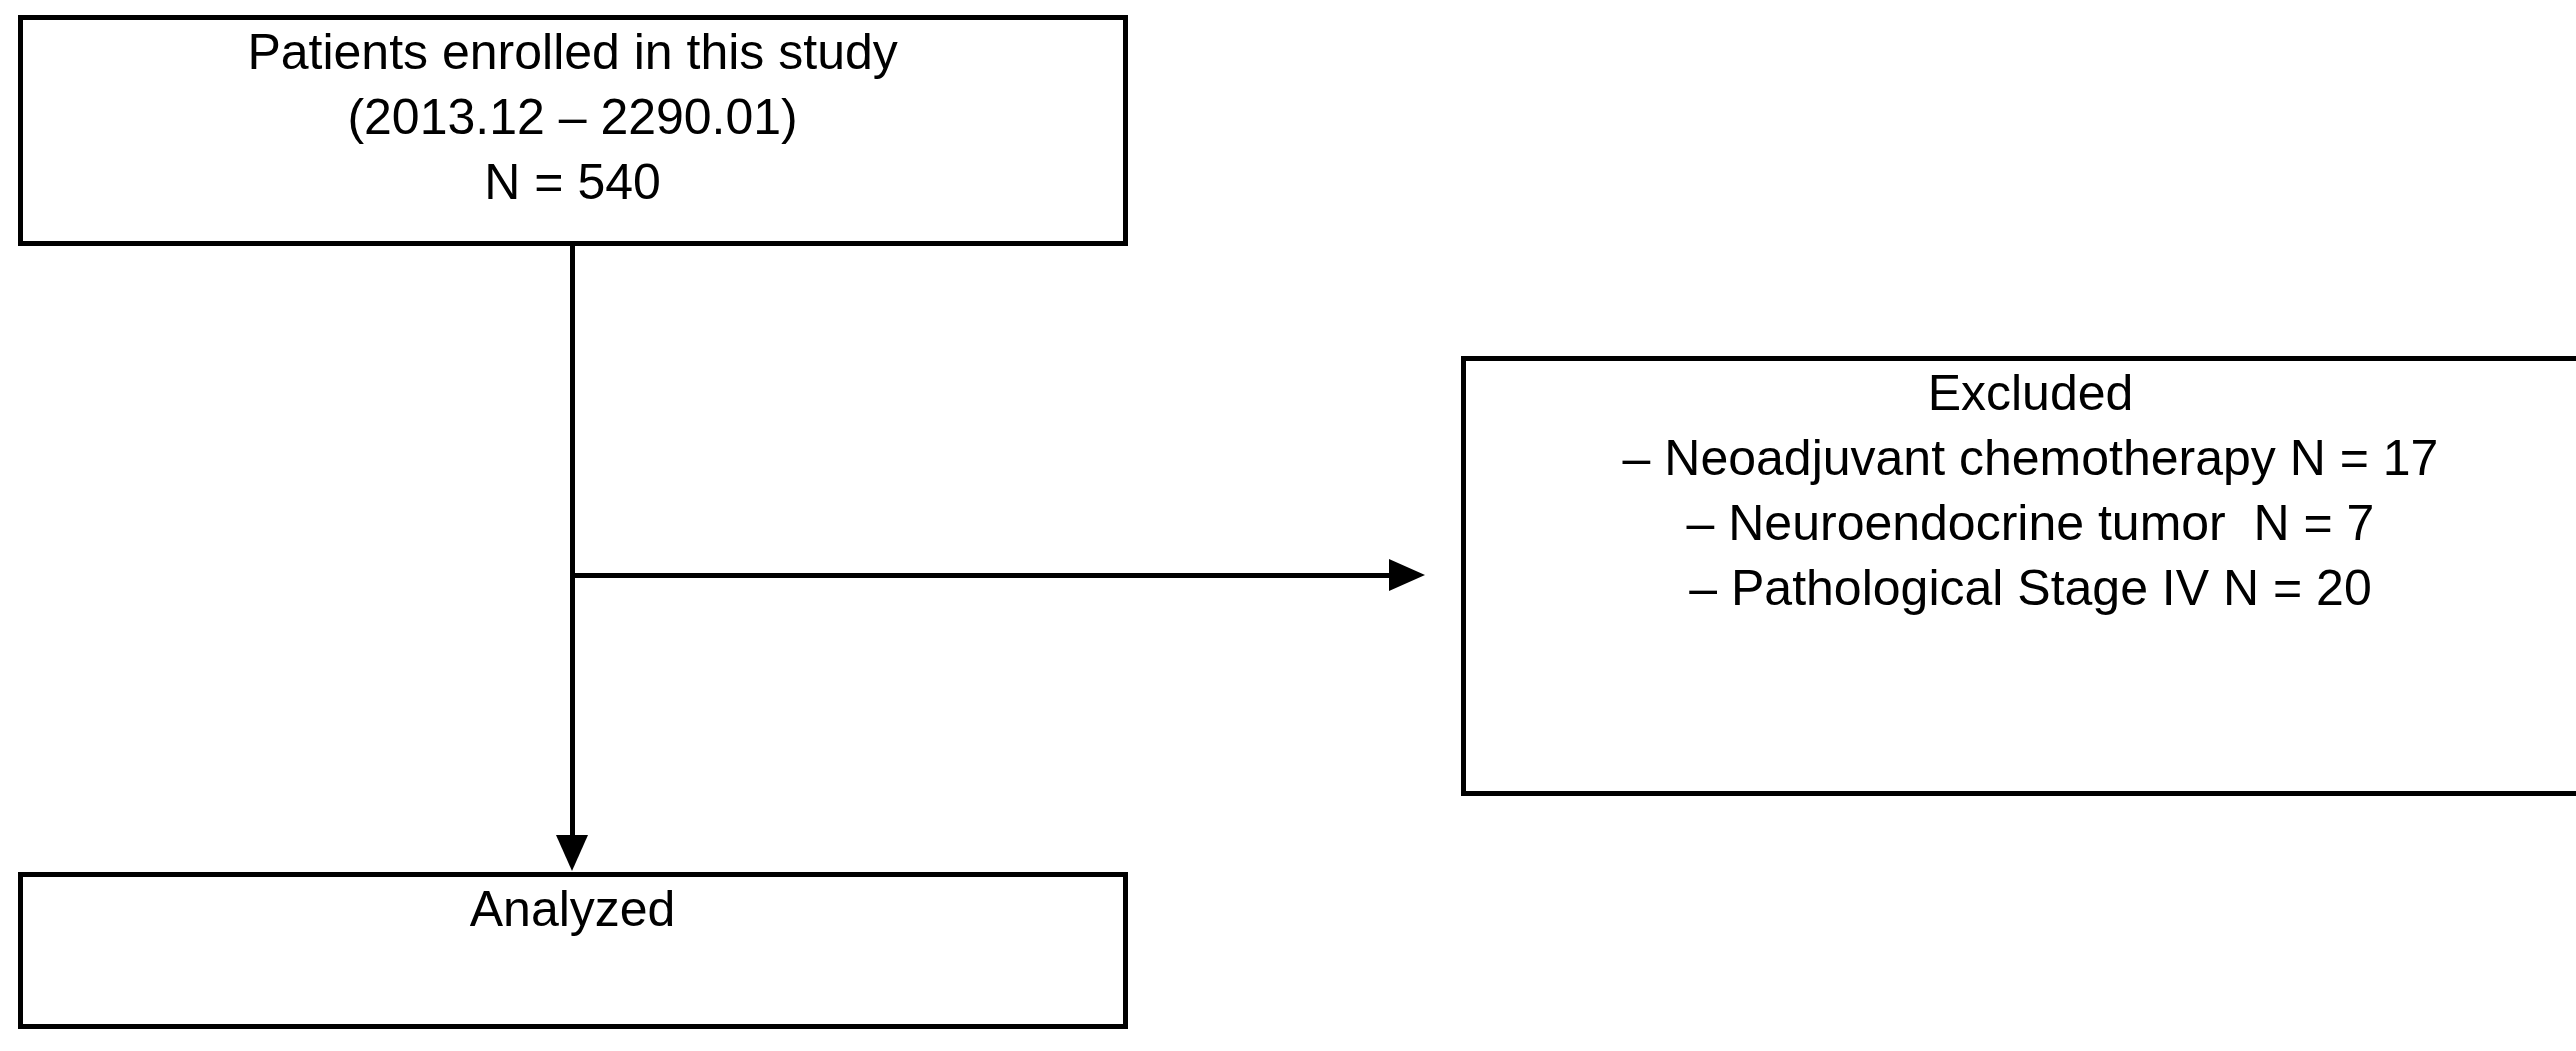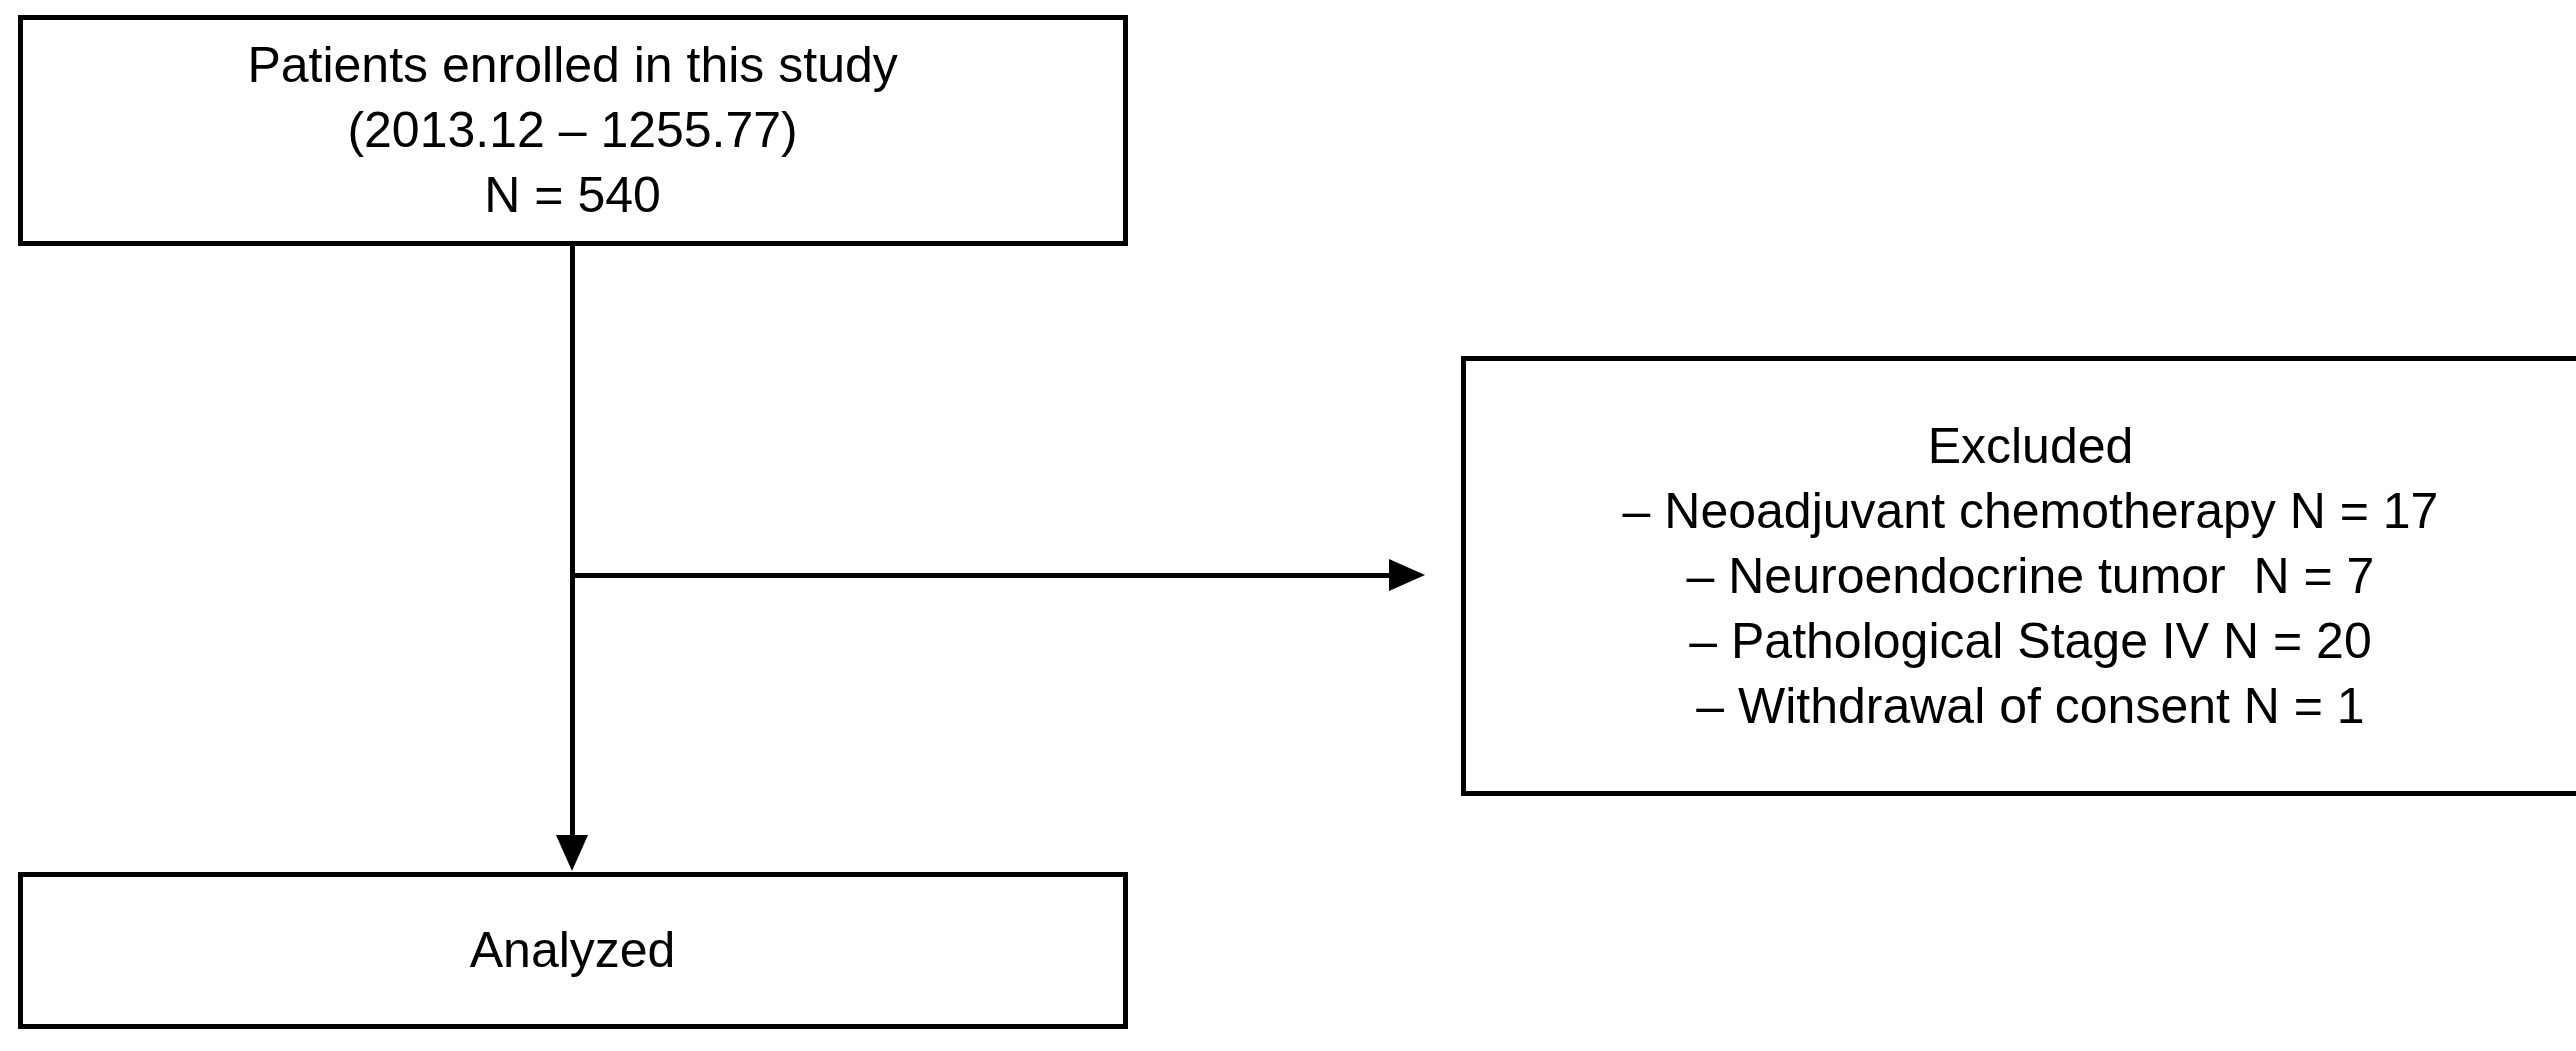--- a/index.html
+++ b/index.html
@@ -17,21 +17,21 @@
     overflow: hidden;
   }
   .fc-box {
     position: absolute;
     box-sizing: border-box;
     border: 5px solid #000000;
     background: #ffffff;
     display: flex;
     flex-direction: column;
     align-items: center;
-    justify-content: center;
+    justify-content: flex-start;
     text-align: center;
     font-size: 50px;
     line-height: 1.3;
   }
   .fc-line {
     white-space: pre-wrap;
   }
   .box-enrolled {
     left: 17.6px;
     top: 15px;
@@ -87,36 +87,35 @@
     border-left: 36px solid #000000;
   }
 </style>
 </head>
 <body>
 
 <div class="canvas">
 
   <div class="fc-box box-enrolled">
     <div class="fc-line">Patients enrolled in this study</div>
-    <div class="fc-line">(2013.12 – 1255.77)</div>
+    <div class="fc-line">(2013.12 – 2290.01)</div>
     <div class="fc-line">N = 540</div>
   </div>
 
   <div class="connector conn-vertical"></div>
   <div class="arrowhead arrow-down"></div>
 
   <div class="connector conn-horizontal"></div>
   <div class="arrowhead arrow-right"></div>
 
   <div class="fc-box box-excluded">
     <div class="fc-line">Excluded</div>
     <div class="fc-line">– Neoadjuvant chemotherapy N = 17</div>
     <div class="fc-line">– Neuroendocrine tumor  N = 7</div>
     <div class="fc-line">– Pathological Stage IV N = 20</div>
-    <div class="fc-line">– Withdrawal of consent N = 1</div>
   </div>
 
   <div class="fc-box box-analyzed">
     <div class="fc-line">Analyzed</div>
   </div>
 
 </div>
 
 
 </body></html>

